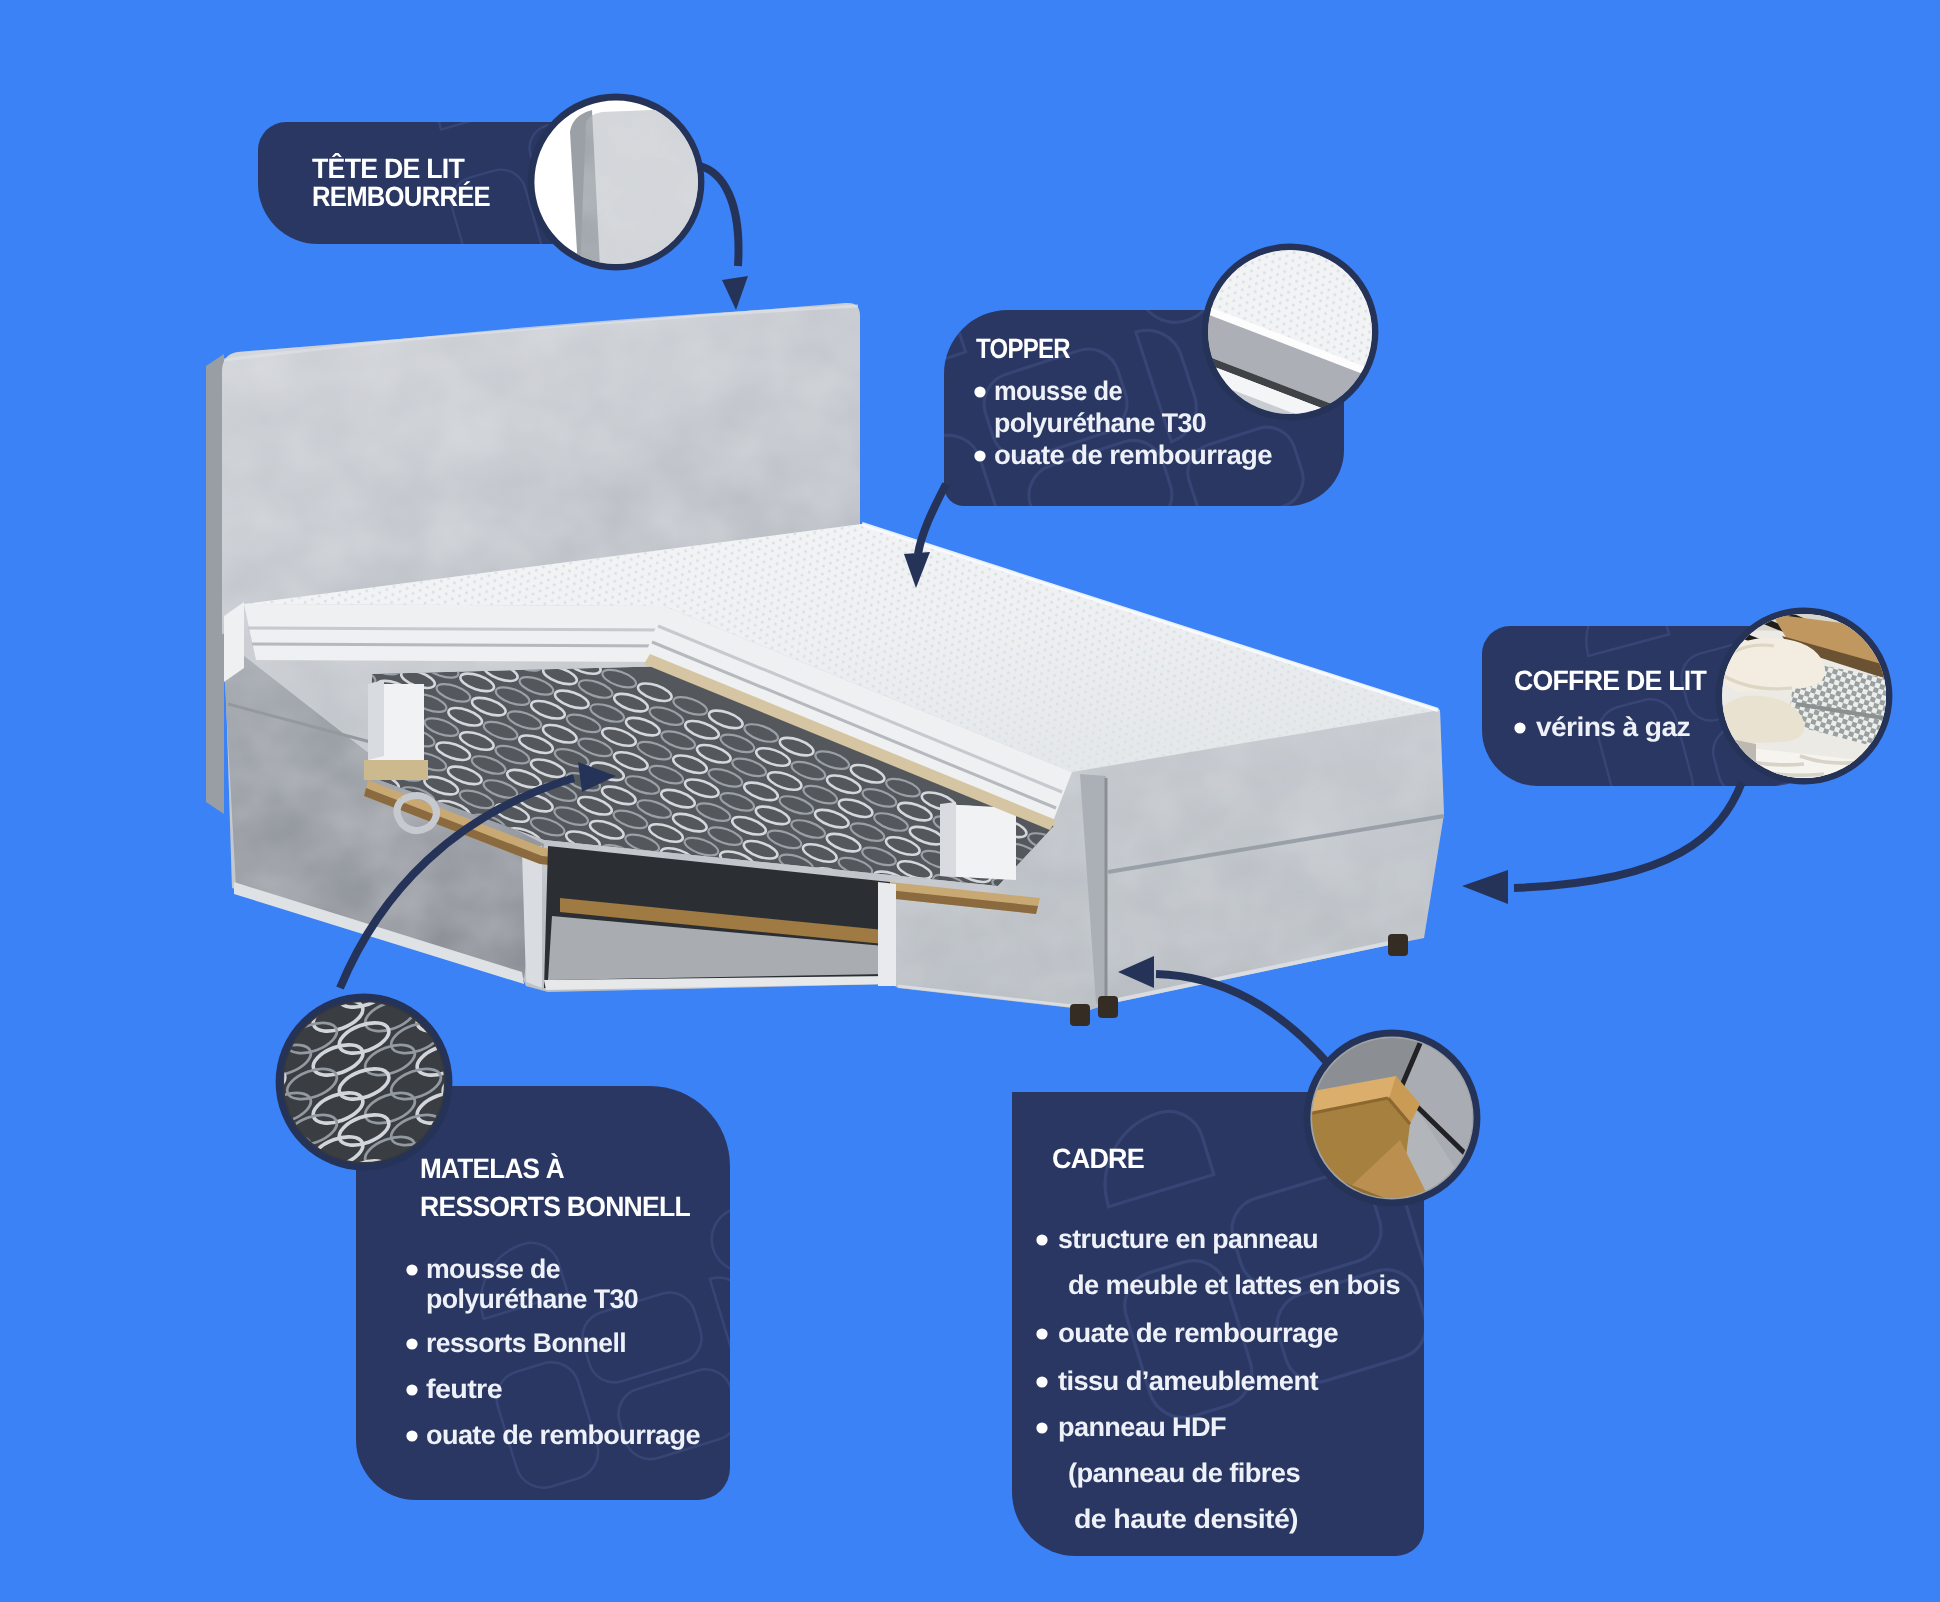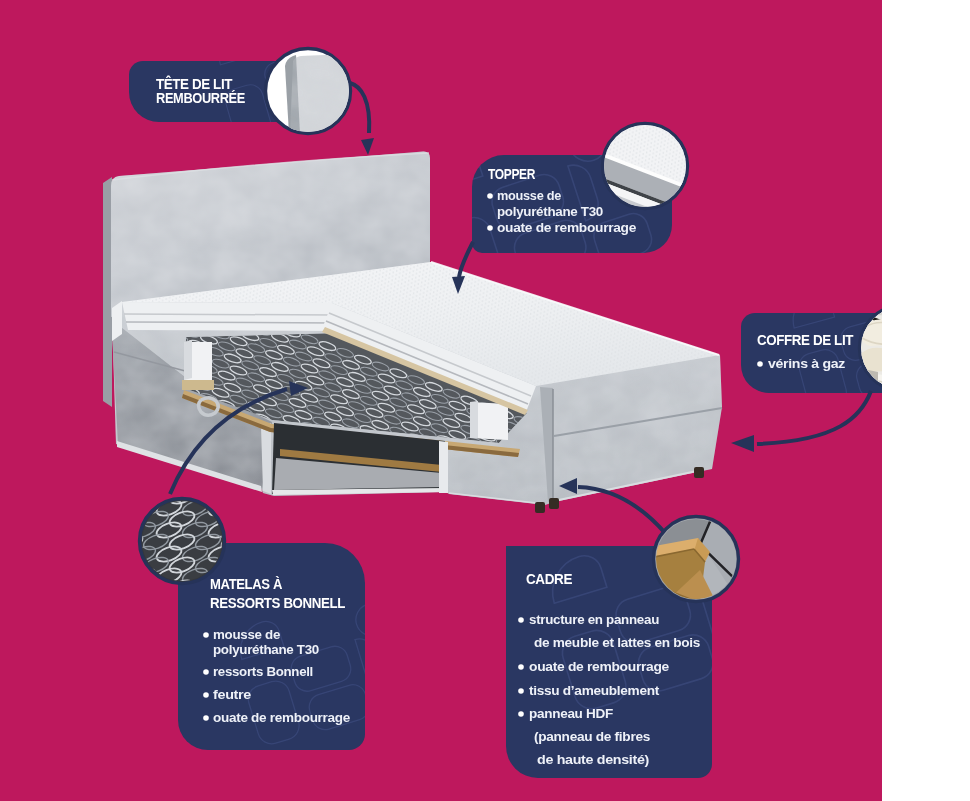--- a/index.html
+++ b/index.html
@@ -1,16 +1,16 @@
 <!DOCTYPE html>
 <html><head>
 <meta charset="utf-8">
 <style>
   html,body{margin:0;padding:0;background:#ffffff;}
-  #stage{position:relative;width:882px;height:801px;overflow:hidden;background:#be185d;
+  #stage{position:relative;width:970px;height:801px;overflow:hidden;background:#3b82f6;
          font-family:"Liberation Sans", sans-serif;}
   svg{position:absolute;left:0;top:0;}
   text{font-family:"Liberation Sans", sans-serif;}
   .ttl{font-size:14px;font-weight:bold;fill:#ffffff;letter-spacing:-0.4px;}
   .bul{font-size:13.5px;font-weight:bold;fill:#eef1f8;letter-spacing:-0.3px;}
 </style>
 </head>
 <body>
 <div id="stage">
 <svg width="970" height="801" viewBox="0 0 970 801">

